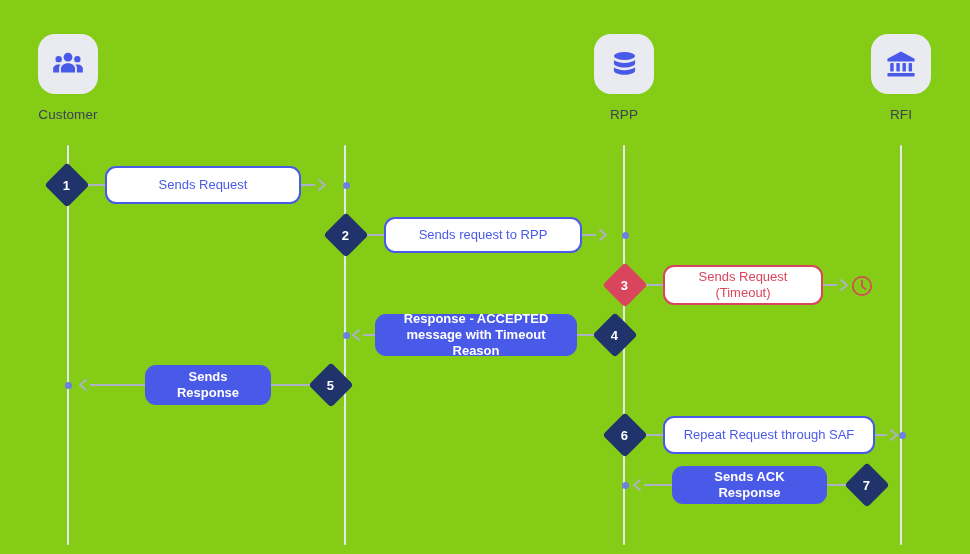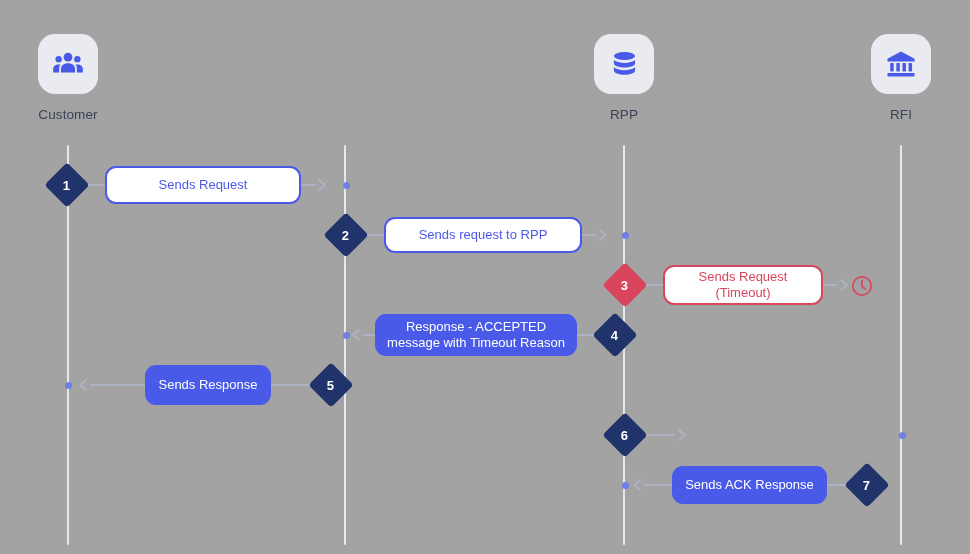--- a/index.html
+++ b/index.html
@@ -9,21 +9,21 @@
   }
   body {
     font-family: "Liberation Sans", sans-serif;
     -webkit-font-smoothing: antialiased;
   }
 
   #canvas {
     position: relative;
     width: 970px;
     height: 554px;
-    background: #a3a3a3;
+    background: #84cc16;
     overflow: hidden;
   }
 
   
   .lifeline {
     position: absolute;
     top: 145px;
     width: 2px;
     height: 400px;
     background: #e6e8ef;
@@ -135,21 +135,21 @@
   }
   .pill.outline-red {
     background: #ffffff;
     border: 2px solid #d9455c;
     color: #d9455c;
   }
   .pill.filled-blue {
     background: #4a5ae8;
     border: 2px solid #4a5ae8;
     color: #ffffff;
-    font-weight: normal;
+    font-weight: bold;
   }
   .pill .l2 { display: block; }
 
   
   .clock {
     position: absolute;
     width: 24px;
     height: 24px;
   }
 </style>
@@ -300,20 +300,23 @@
     <div class="diamond">
       <span>5</span>
     </div>
   </div>
 
   <div class="step" style="left:609px; top:413px">
     <div class="diamond">
       <span>6</span>
     </div>
     <div class="conn" style="width:22px"></div>
+    <div class="pill outline-blue" style="width:212px; height:38px">
+      <span>Repeat Request through SAF</span>
+    </div>
     <div class="conn" style="width:12px"></div>
     <div class="arrow">
       <svg width="16" height="16" viewBox="0 0 16 16">
           <path d="M4 3 L10 8 L4 13" fill="none" stroke="#adb3c4" stroke-width="2" stroke-linecap="round" stroke-linejoin="round"></path>
         </svg>
     </div>
   </div>
 
   <div class="step" style="left:628px; top:463px">
     <div class="arrow">

